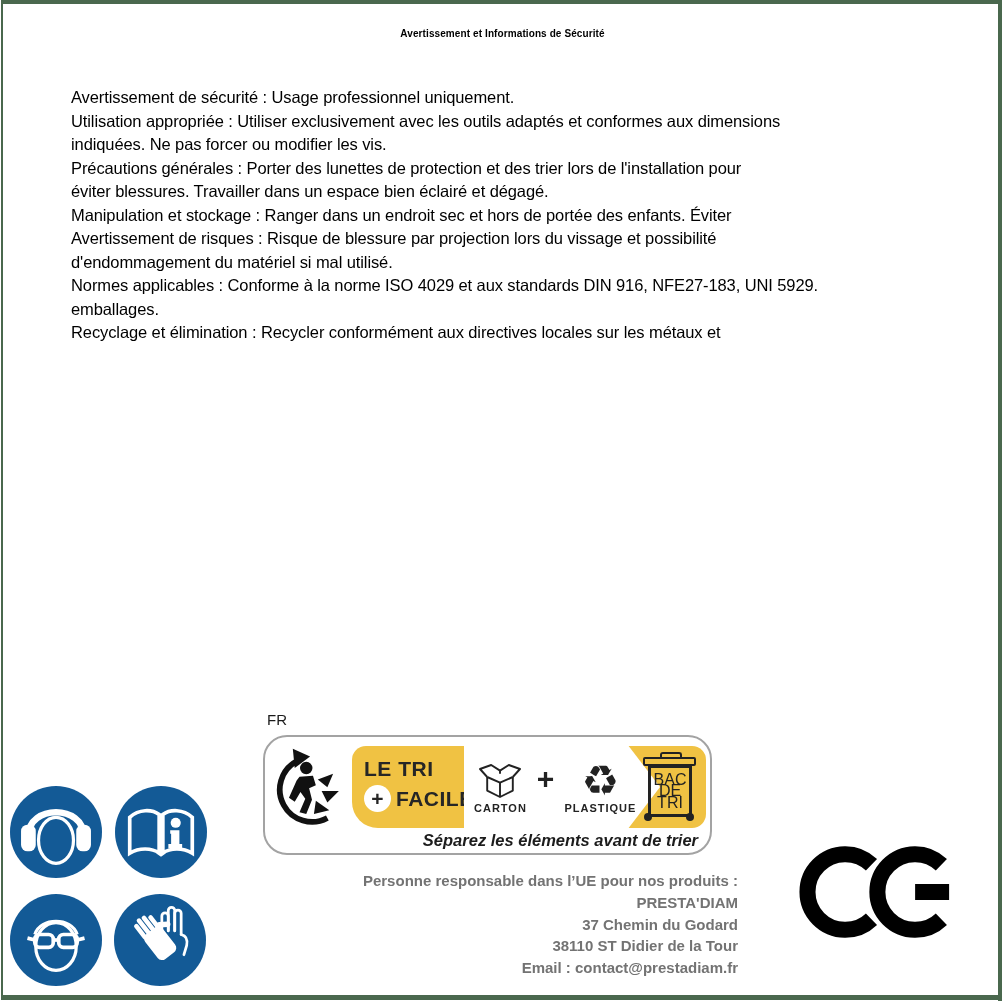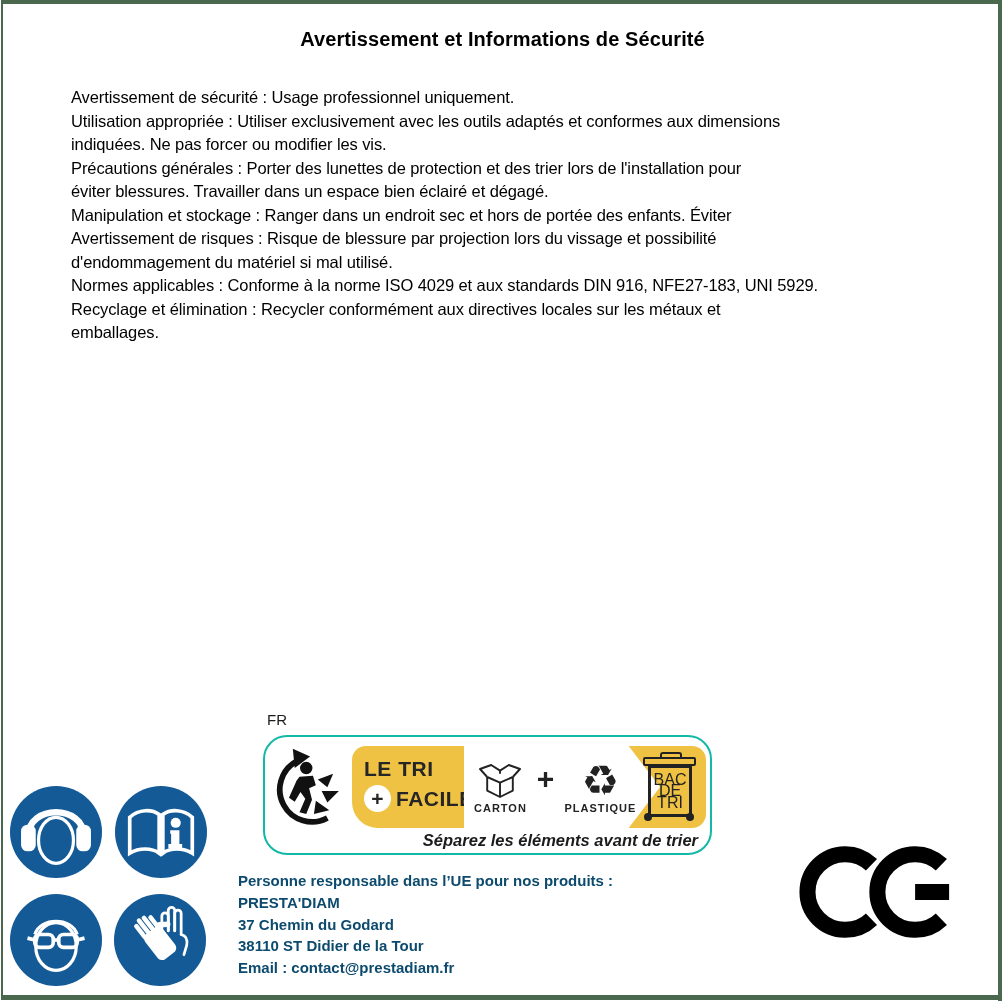--- a/index.html
+++ b/index.html
@@ -6,30 +6,30 @@
   #page{position:relative;width:1005px;height:1005px;background:#fff;overflow:hidden;
         font-family:"Liberation Sans",sans-serif;color:#000;}
   
   .frame{position:absolute;background:#4A684E;}
   .frame-top{left:1px;right:3px;top:0;height:4px;}
   .frame-right{top:0;bottom:4px;right:3px;width:4px;}
   .frame-bottom{left:1px;right:3px;bottom:5px;height:5px;}
   .frame-left{top:0;bottom:5px;left:1px;width:2px;}
 
   .doc-title{position:absolute;top:28px;left:0;width:100%;text-align:center;
-             font-size:20px;font-weight:700;letter-spacing:.1px;}
+             font-size:10px;font-weight:700;letter-spacing:.1px;}
 
   .bodytext{position:absolute;left:71px;top:86px;font-size:16.5px;line-height:23.5px;
             letter-spacing:-0.1px;}
   .bodytext div{white-space:nowrap;}
 
   
   .fr-label{position:absolute;left:267px;top:711px;font-size:15px;font-weight:400;color:#1a1a1a;}
   .tri-box{position:absolute;left:263px;top:735px;width:449px;height:120px;background:#fff;
-           border:2px solid #14b8a6;border-radius:24px;box-sizing:border-box;}
+           border:2px solid #a3a3a3;border-radius:24px;box-sizing:border-box;}
   .triman-svg{position:absolute;left:8px;top:8px;}
   .tri-yellow{position:absolute;left:87px;top:9px;width:354px;height:82px;background:#F0C243;
               border-radius:14px 14px 14px 26px;}
   .tri-head{position:absolute;left:12px;top:11px;color:#262626;}
   .tri-head .l1{font-size:21px;font-weight:700;letter-spacing:.5px;line-height:24px;}
   .tri-head .l2{display:flex;align-items:center;gap:5px;margin-top:4px;}
   .plus-circle{width:27px;height:27px;background:#fff;border-radius:50%;display:flex;
                align-items:center;justify-content:center;font-size:21px;font-weight:700;color:#262626;}
   .tri-head .fac{font-size:21px;font-weight:700;letter-spacing:.5px;}
   .tri-white{position:absolute;left:112px;top:0;width:196px;height:82px;background:#fff;
@@ -49,22 +49,22 @@
   .bin-body span{font-size:16px;font-weight:400;line-height:11.5px;color:#222;}
   .bin-wheel{position:absolute;bottom:1px;width:8px;height:8px;background:#222;border-radius:50%;}
   .bin-wheel.wl{left:2px;} .bin-wheel.wr{right:4px;}
   .tri-tagline{position:absolute;right:12px;bottom:3px;font-size:16.5px;font-weight:700;
                font-style:italic;color:#1c1c1c;}
 
   
   .picto{position:absolute;}
 
   
-  .resp{position:absolute;left:238px;top:870px;width:500px;text-align:left;
-        font-size:15px;font-weight:700;line-height:21.8px;color:#0c4a6e;}
+  .resp{position:absolute;left:238px;top:870px;width:500px;text-align:right;
+        font-size:15px;font-weight:700;line-height:21.8px;color:#737373;}
 
   
   .ce-svg{position:absolute;left:798px;top:840px;}
 </style>
 </head>
 <body>
 
 <div id="page">
 
   <div class="frame frame-top"></div>
@@ -77,22 +77,22 @@
   <div class="bodytext">
     <div>Avertissement de sécurité : Usage professionnel uniquement.</div>
     <div>Utilisation appropriée : Utiliser exclusivement avec les outils adaptés et conformes aux dimensions</div>
     <div>indiquées. Ne pas forcer ou modifier les vis.</div>
     <div>Précautions générales : Porter des lunettes de protection et des trier lors de l'installation pour</div>
     <div>éviter blessures. Travailler dans un espace bien éclairé et dégagé.</div>
     <div>Manipulation et stockage : Ranger dans un endroit sec et hors de portée des enfants. Éviter</div>
     <div>Avertissement de risques : Risque de blessure par projection lors du vissage et possibilité</div>
     <div>d'endommagement du matériel si mal utilisé.</div>
     <div>Normes applicables : Conforme à la norme ISO 4029 et aux standards DIN 916, NFE27-183, UNI 5929.</div>
+    <div>emballages.</div>
     <div>Recyclage et élimination : Recycler conformément aux directives locales sur les métaux et</div>
-    <div>emballages.</div>
   </div>
 
   <div class="fr-label">FR</div>
 
   <div class="tri-box">
     <svg class="triman-svg" width="78" height="96" viewBox="0 0 80 100">
       <path d="M24 17 A32 32 0 1 0 56 76" fill="none" stroke="#111" stroke-width="6"></path>
       <polygon points="20,4 38,12 22,24" fill="#111"></polygon>
       <circle cx="34" cy="24" r="6.5" fill="#111"></circle>
       <path d="M27 33 L41 32 L44 42 L37 45 L40 57 L34 72 L27 70 L33 56 L28 49 L22 59 L16 55 L24 37 Z" fill="#111"></path>

